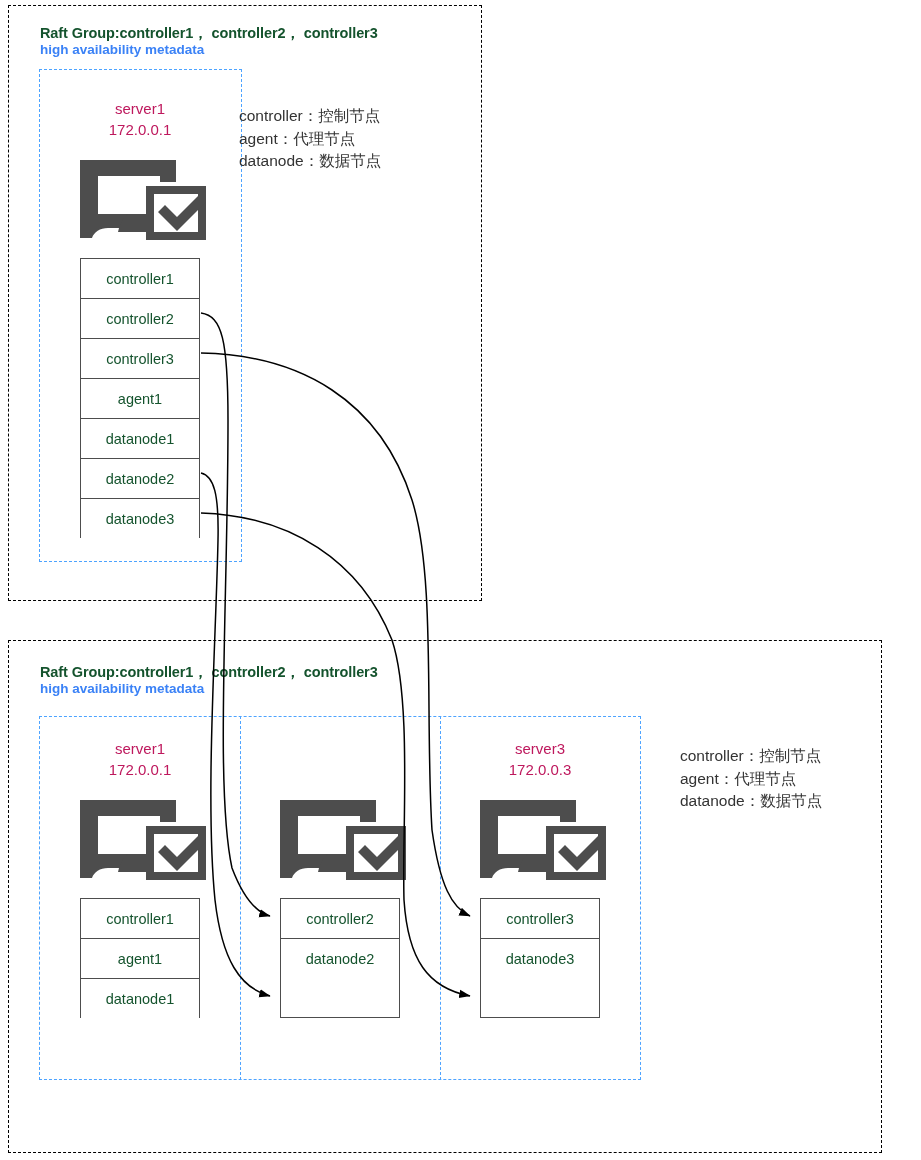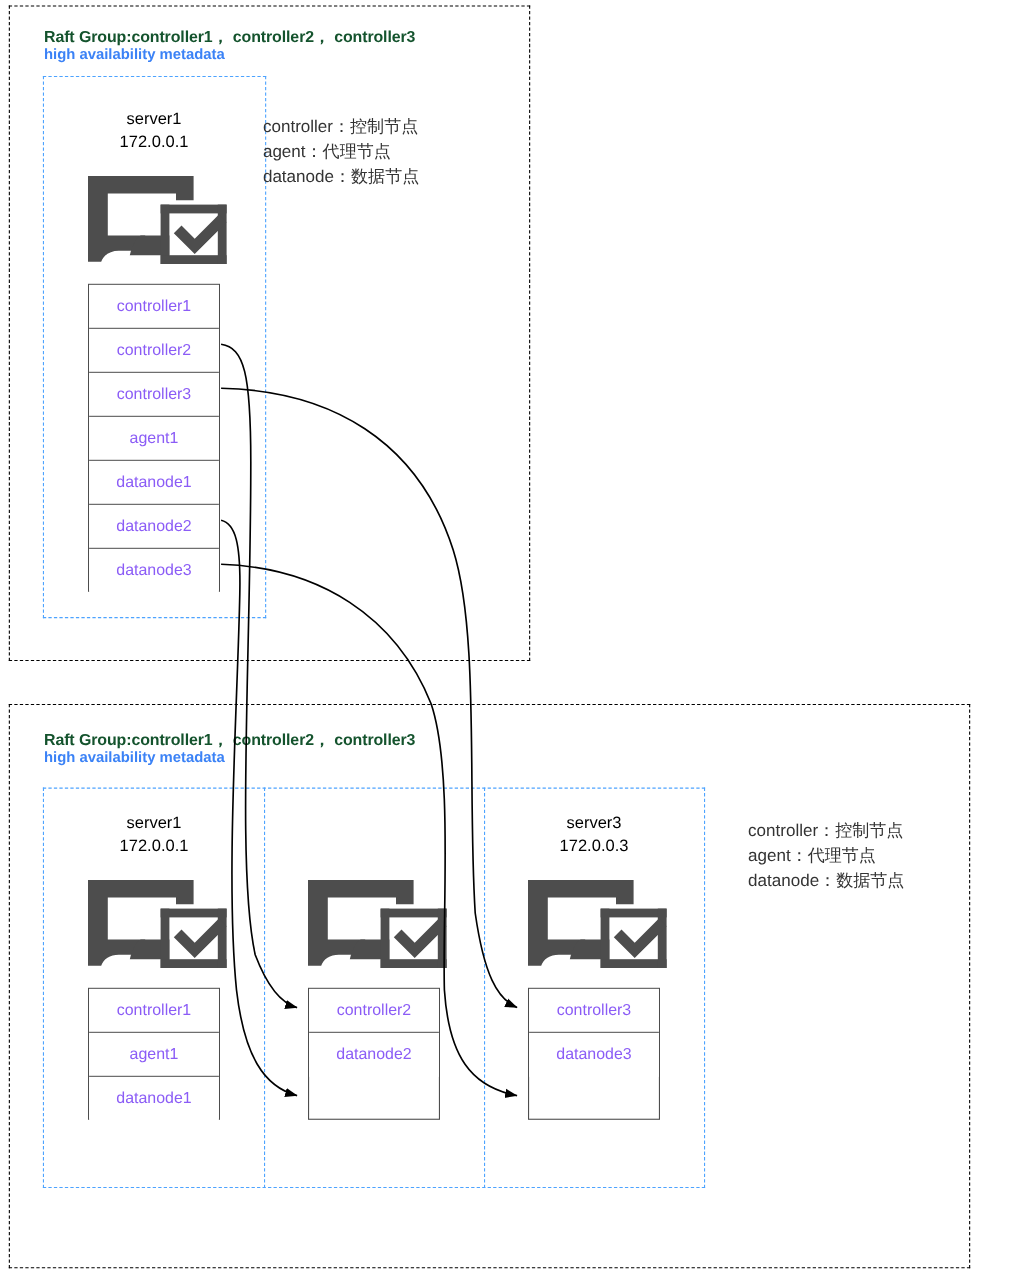--- a/index.html
+++ b/index.html
@@ -56,21 +56,21 @@
     font-size: 13.5px;
     color: #3b82f6;
     white-space: nowrap;
   }
 
   
   .server-caption {
     position: absolute;
     text-align: center;
     font-size: 15px;
-    color: #000000;
+    color: #be185d;
     line-height: 1.42;
     white-space: nowrap;
   }
 
   
   .legend {
     position: absolute;
     font-size: 15.5px;
     color: #333333;
     line-height: 1.46;
@@ -81,21 +81,21 @@
   .node-list {
     position: absolute;
     box-sizing: border-box;
     border: 1.6px solid #4d4d4d;
     background: #ffffff;
   }
   .node-cell {
     box-sizing: border-box;
     border-bottom: 1.6px solid #4d4d4d;
     font-size: 14.5px;
-    color: #8b5cf6;
+    color: #14532d;
     display: flex;
     align-items: center;
     justify-content: center;
     background: #ffffff;
   }
   .node-cell:last-child { border-bottom: none; }
 
   
   .monitor-icon { position: absolute; }
 

